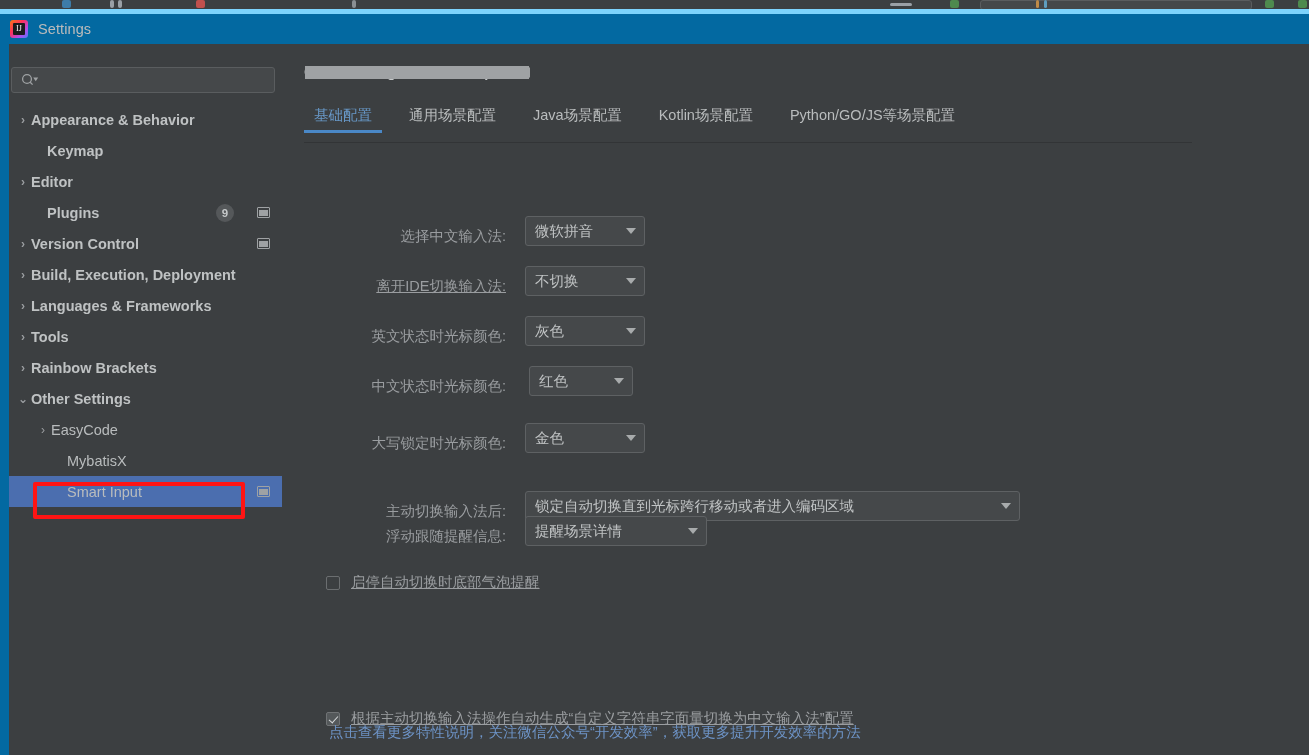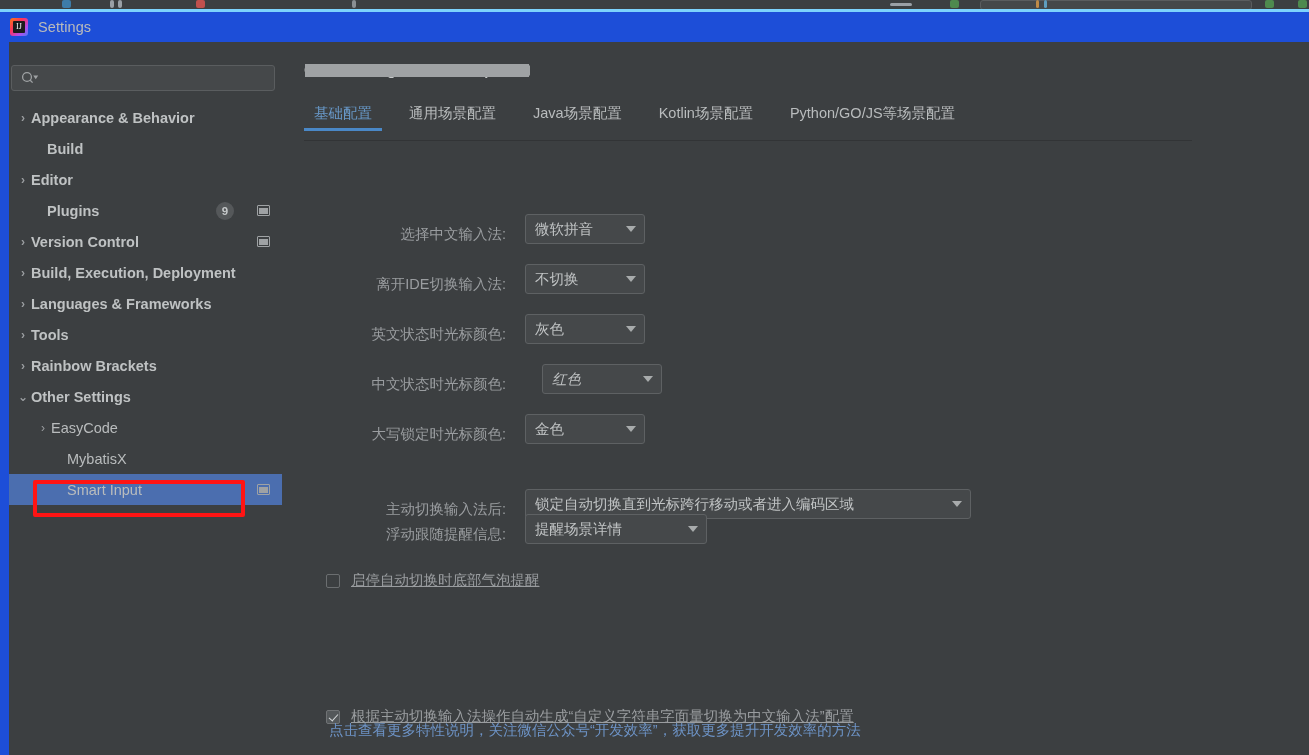--- a/index.html
+++ b/index.html
@@ -59,22 +59,22 @@
     border-radius: 1px;
   }
 
   
   #settings-dialog {
     position: absolute;
     left: 0px;
     top: 9px;
     width: 1309px;
     height: 746px;
-    background: #1d4ed8;
-    border-top: 3px solid #7dd3fc;
+    background: #0369a1;
+    border-top: 5px solid #7dd3fc;
     box-sizing: border-box;
   }
 
   
   .dialog-titlebar {
     position: absolute;
     left: 0; top: 0;
     width: 1309px;
     height: 30px;
     display: flex;
@@ -386,21 +386,21 @@
       </span>
       <input style="background: transparent; border: none; outline: none; color: rgb(192, 195, 196); font-size: 14px; width: 200px; font-family: &quot;Liberation Sans&quot;, sans-serif;" placeholder="">
     </div>
     <div class="tree" id="tree">
         <div class="tree-row bold" style="padding-left: 6px;">
           <span class="tw-arrow">›</span>
           <span class="tw-label">Appearance &amp; Behavior</span>
         </div>
         <div class="tree-row bold" style="padding-left: 22px;">
           <span class="tw-arrow"></span>
-          <span class="tw-label">Build</span>
+          <span class="tw-label">Keymap</span>
         </div>
         <div class="tree-row bold" style="padding-left: 6px;">
           <span class="tw-arrow">›</span>
           <span class="tw-label">Editor</span>
         </div>
         <div class="tree-row bold" style="padding-left: 22px;">
           <span class="tw-arrow"></span>
           <span class="tw-label">Plugins</span>
           <span class="badge-9">9</span>
           <span class="panel-icon"></span>
@@ -467,50 +467,50 @@
 
     <div class="form-area" id="form-area">
         <div class="form-row" style="top: 71px; left: 22px;">
           <div class="f-label" style="width: 202px;">选择中文输入法:</div>
           <div class="combo" style="width: 120px; margin-left: 19px;">
             <span>微软拼音</span>
             <span class="caret"></span>
           </div>
         </div>
         <div class="form-row" style="top: 121px; left: 22px;">
-          <div class="f-label" style="width: 202px;">离开IDE切换输入法:</div>
+          <div class="f-label" style="width: 202px; text-decoration: underline;">离开IDE切换输入法:</div>
           <div class="combo" style="width: 120px; margin-left: 19px;">
             <span>不切换</span>
             <span class="caret"></span>
           </div>
         </div>
         <div class="form-row" style="top: 171px; left: 22px;">
           <div class="f-label" style="width: 202px;">英文状态时光标颜色:</div>
           <div class="combo" style="width: 120px; margin-left: 19px; gap: 28px;">
             <span>灰色</span>
             <span class="caret"></span>
           </div>
         </div>
         <div class="form-row" style="top: 221px; left: 22px;">
           <div class="f-label" style="width: 202px;">中文状态时光标颜色:</div>
-          <div class="combo" style="width: 120px; margin-left: 36px; font-style: italic;">
+          <div class="combo" style="width: 104px; margin-left: 23px;">
             <span>红色</span>
             <span class="caret"></span>
           </div>
         </div>
-        <div class="form-row" style="top: 271px; left: 22px;">
+        <div class="form-row" style="top: 278px; left: 22px;">
           <div class="f-label" style="width: 202px;">大写锁定时光标颜色:</div>
           <div class="combo" style="width: 120px; margin-left: 19px;">
             <span>金色</span>
             <span class="caret"></span>
           </div>
         </div>
         <div class="form-row" style="top: 321px; left: 22px;">
           <div class="f-label" style="width: 202px; margin-top: 36px;">主动切换输入法后:</div>
-          <div class="combo" style="width: 446px; margin-left: 19px;">
+          <div class="combo" style="width: 495px; margin-left: 19px;">
             <span>锁定自动切换直到光标跨行移动或者进入编码区域</span>
             <span class="caret"></span>
           </div>
         </div>
         <div class="form-row" style="top: 371px; left: 22px;">
           <div class="f-label" style="width: 202px;">浮动跟随提醒信息:</div>
           <div class="combo" style="width: 182px; margin-left: 19px;">
             <span>提醒场景详情</span>
             <span class="caret"></span>
           </div>

